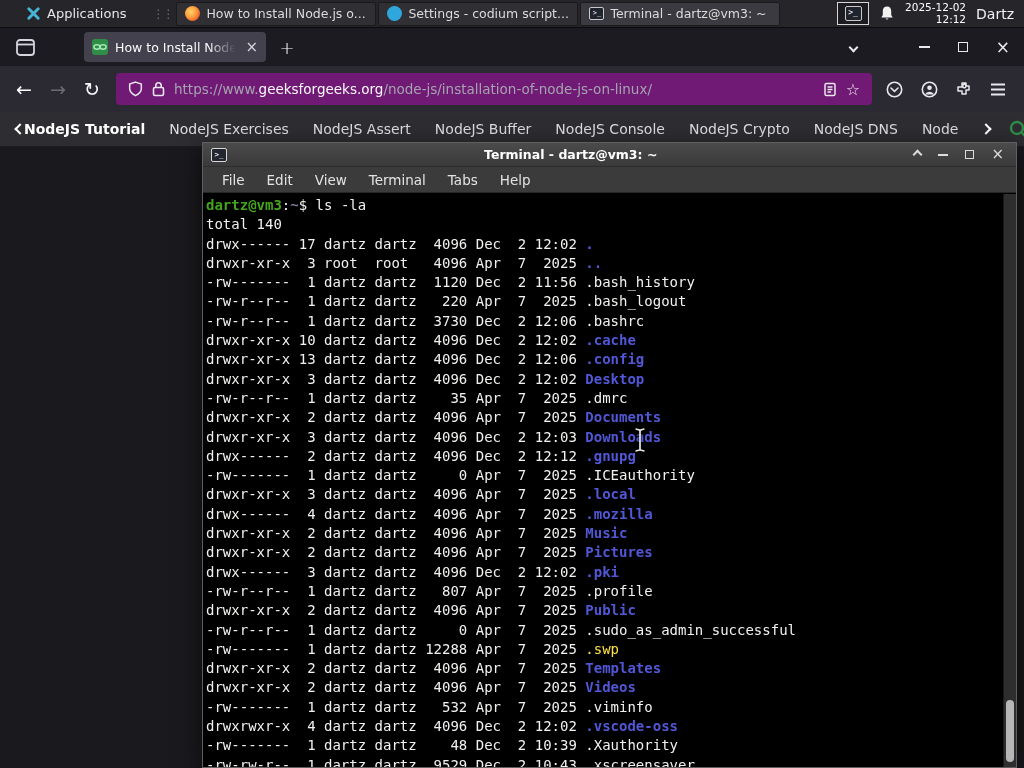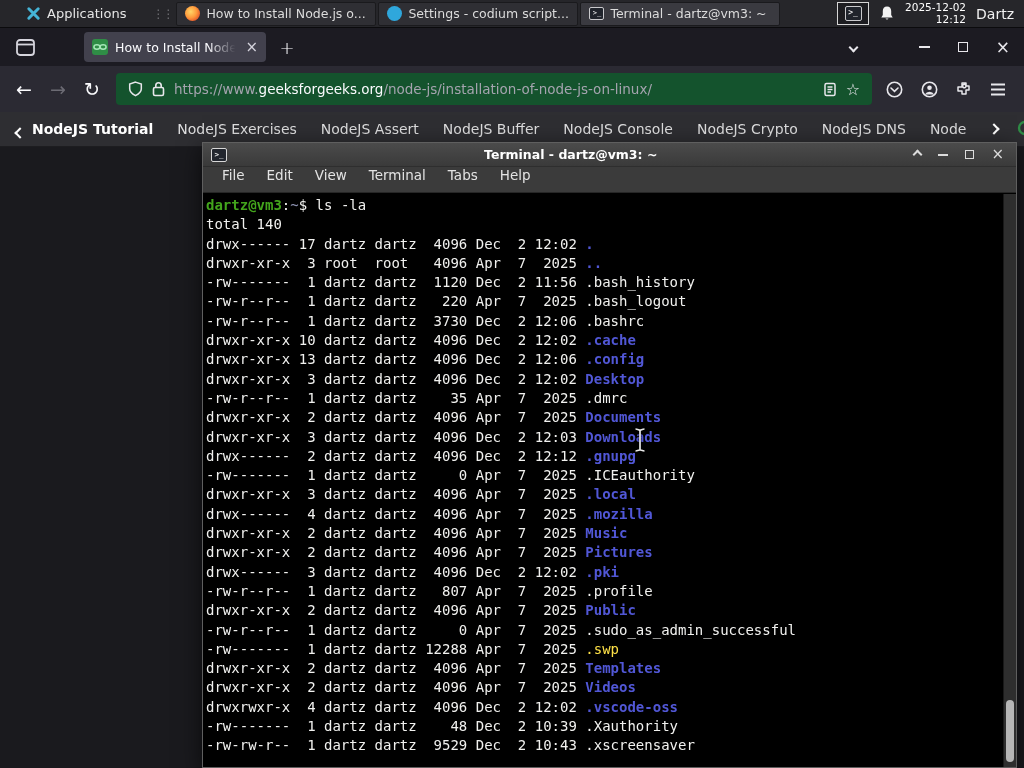--- a/index.html
+++ b/index.html
@@ -50,36 +50,36 @@
   .alltabs-chev { margin-right:34px; }
   .minimize-glyph { display:inline-block; width:11px; border-bottom:2px solid #e8e7ec; }
   .maximize-glyph { display:inline-block; width:10px; height:10px; border:1.5px solid #e8e7ec; }
   .close-glyph { font-size:17px; line-height:1; }
 
   .toolbar { position:absolute; top:66px; left:0; width:1024px; height:46px;
              background:#2b2a33; display:flex; align-items:center; padding:0 8px; gap:2px; }
   .nav-icon-btn { width:32px; height:32px; display:flex; align-items:center;
                   justify-content:center; color:#fbfbfe; font-size:19px; border-radius:4px; }
   .nav-icon-btn.disabled { color:#6c6b74; }
-  .urlbar { flex:1; height:32px; margin:0 6px; background:#14532d; border-radius:4px;
+  .urlbar { flex:1; height:32px; margin:0 6px; background:#701a75; border-radius:4px;
             display:flex; align-items:center; gap:9px; padding:12px 12px; color:#fbfbfe; }
   .url-text { flex:1; font-size:13.5px; white-space:nowrap; overflow:hidden; }
   .url-dim { color:#a5a4af; }
   .url-host { color:#fbfbfe; }
   .url-action { color:#e8e7ec; display:flex; align-items:center; }
   .star-glyph { font-size:16px; }
   .toolbar-right { display:flex; align-items:center; gap:18px; padding:0 10px 0 6px;
                    color:#e8e7ec; }
 
   
   .sitenav { position:absolute; top:112px; left:0; width:1024px; height:35px;
              background:#2e2e32; border-bottom:1px solid #1d1d20;
              display:flex; align-items:center; gap:24px; padding:0 16px; color:#dededf;
              font-size:14px; white-space:nowrap; overflow:hidden; }
-  .nav-item { display:flex; align-items:flex-end; gap:8px; }
+  .nav-item { display:flex; align-items:center; }
   .nav-item-first { color:#ffffff; font-weight:bold; }
   .sitenav-right { margin-left:auto; display:flex; align-items:center; gap:18px; flex:none; }
   .chev { display:inline-block; width:7px; height:7px; border-right:2px solid currentColor;
           border-bottom:2px solid currentColor; }
   .chev-left  { transform:rotate(135deg); }
   .chev-right { transform:rotate(-45deg); }
   .chev-down  { transform:rotate(45deg); }
   .chev-up    { transform:rotate(-135deg); }
   .chev-bold { border-width:2.5px; width:8px; height:8px; }
 
@@ -97,21 +97,21 @@
                    border-radius:2px; color:#fff; font-size:7.5px; line-height:11px;
                    text-align:center; font-family:"DejaVu Sans Mono", monospace; flex:none; }
   .term-title-text { flex:1; text-align:center; color:#ffffff; font-weight:bold;
                      font-size:12.5px; white-space:nowrap; overflow:hidden; }
   .term-win-controls { display:flex; align-items:center; gap:17px; color:#dcdcdc;
                        padding-right:4px; }
   .term-min { display:inline-block; width:10px; border-bottom:2px solid #dcdcdc; }
   .term-max { display:inline-block; width:9px; height:9px; border:1.5px solid #dcdcdc; }
   .term-close { font-size:15px; line-height:1; }
   .term-menu { height:26px; background:#3b3b3b; border-bottom:1px solid #262626;
-               display:flex; align-items:flex-start; padding-left:8px; color:#e3e3e3;
+               display:flex; align-items:center; padding-left:8px; color:#e3e3e3;
                font-size:13.5px; }
   .term-menu-item { padding:0 11px; }
   .term-body { position:absolute; top:51px; left:0; right:0; bottom:0; background:#000;
                padding:2px 0 0 3px; overflow:hidden;
                font-family:"DejaVu Sans Mono", monospace; font-size:14px; line-height:19.3px; }
   .tline { white-space:pre; }
   .c-fg    { color:#f1f1ef; }
   .c-green { color:#43a51c; font-weight:bold; }
   .c-dir   { color:#5157d6; font-weight:bold; }
   .c-dim   { color:#fde047; }
@@ -322,20 +322,21 @@
       <div class="tline"><span class="c-fg">drwx------  4 dartz dartz  4096 Apr  7  2025 </span><span class="c-dir">.mozilla</span></div>
       <div class="tline"><span class="c-fg">drwxr-xr-x  2 dartz dartz  4096 Apr  7  2025 </span><span class="c-dir">Music</span></div>
       <div class="tline"><span class="c-fg">drwxr-xr-x  2 dartz dartz  4096 Apr  7  2025 </span><span class="c-dir">Pictures</span></div>
       <div class="tline"><span class="c-fg">drwx------  3 dartz dartz  4096 Dec  2 12:02 </span><span class="c-dir">.pki</span></div>
       <div class="tline"><span class="c-fg">-rw-r--r--  1 dartz dartz   807 Apr  7  2025 </span><span class="c-fg">.profile</span></div>
       <div class="tline"><span class="c-fg">drwxr-xr-x  2 dartz dartz  4096 Apr  7  2025 </span><span class="c-dir">Public</span></div>
       <div class="tline"><span class="c-fg">-rw-r--r--  1 dartz dartz     0 Apr  7  2025 </span><span class="c-fg">.sudo_as_admin_successful</span></div>
       <div class="tline"><span class="c-fg">-rw-------  1 dartz dartz 12288 Apr  7  2025 </span><span class="c-dim">.swp</span></div>
       <div class="tline"><span class="c-fg">drwxr-xr-x  2 dartz dartz  4096 Apr  7  2025 </span><span class="c-dir">Templates</span></div>
       <div class="tline"><span class="c-fg">drwxr-xr-x  2 dartz dartz  4096 Apr  7  2025 </span><span class="c-dir">Videos</span></div>
+      <div class="tline"><span class="c-fg">-rw-------  1 dartz dartz   532 Apr  7  2025 </span><span class="c-fg">.viminfo</span></div>
       <div class="tline"><span class="c-fg">drwxrwxr-x  4 dartz dartz  4096 Dec  2 12:02 </span><span class="c-dir">.vscode-oss</span></div>
       <div class="tline"><span class="c-fg">-rw-------  1 dartz dartz    48 Dec  2 10:39 </span><span class="c-fg">.Xauthority</span></div>
       <div class="tline"><span class="c-fg">-rw-rw-r--  1 dartz dartz  9529 Dec  2 10:43 </span><span class="c-fg">.xscreensaver</span></div>
     </div>
   <div class="term-scroll">
     <div class="term-thumb"></div>
   </div>
 </div>
 
 <span class="ibeam-cursor">

